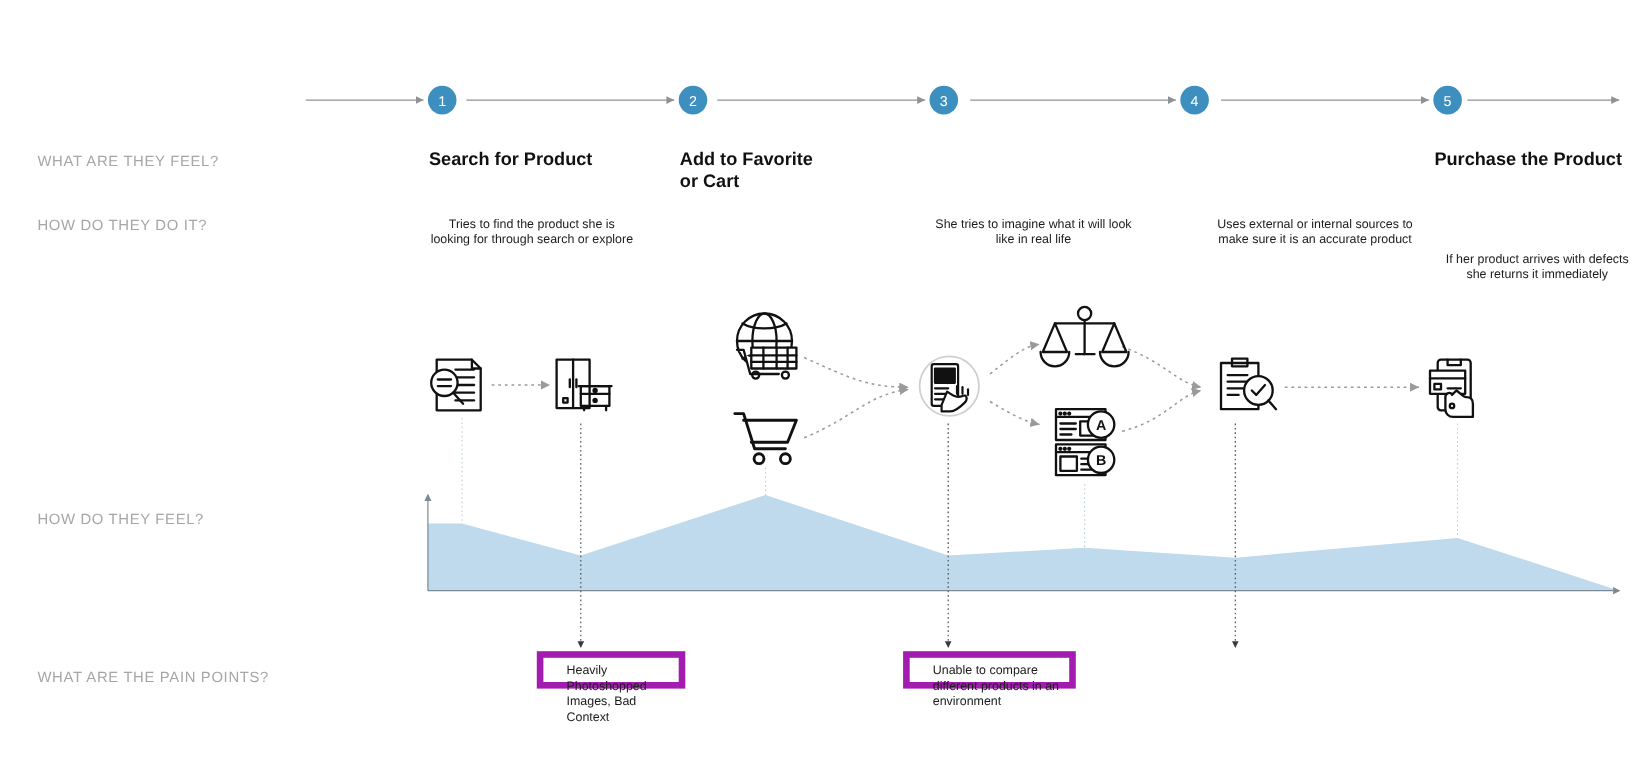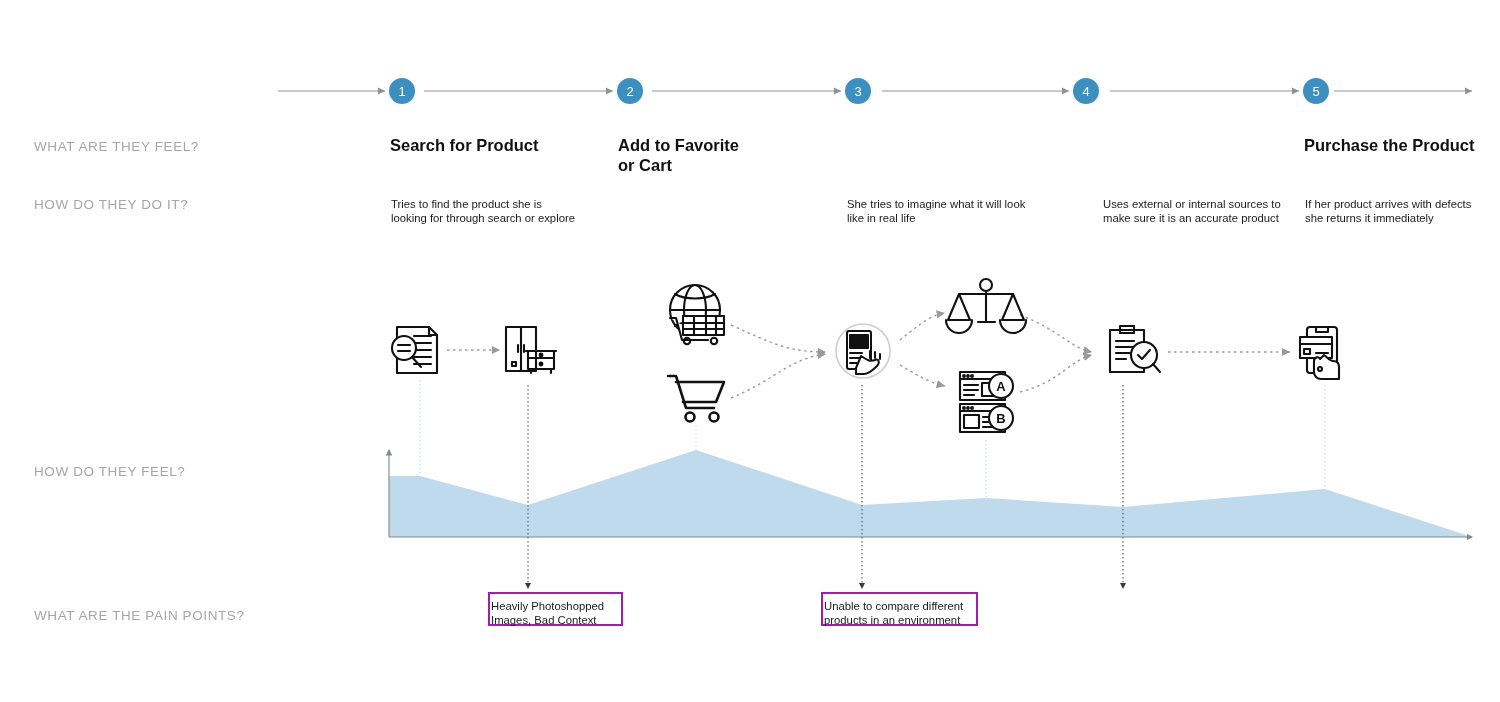--- a/index.html
+++ b/index.html
@@ -30,28 +30,28 @@
     display:flex;align-items:center;justify-content:center;
     top:78px;
   }
   
   .step-title{
     position:absolute;top:135px;font-size:16.5px;font-weight:bold;
     color:#111111;line-height:20px;width:215px;
   }
   .step-desc{
     position:absolute;top:198px;font-size:11.3px;color:#1b1b1b;
-    line-height:13.6px;width:185px;
+    line-height:13.6px;width:185px;text-align:center;
   }
 
   
   .pain-box{
-    position:absolute;border:2px solid #a21caf;background:#ffffff;
+    position:absolute;border:6px solid #a21caf;background:#ffffff;
     font-size:11.3px;color:#1b1b1b;line-height:14px;
-    padding:5px 7px 6px 1px;box-sizing:border-box;
+    padding:5px 7px 6px 21px;box-sizing:border-box;
   }
   .pain-box b{font-weight:bold;}
 
   svg.overlay{position:absolute;left:0;top:0;width:1500px;height:702px;overflow:visible;}
   .noevents{pointer-events:none;}
 </style>
 </head>
 <body>
 
 <div class="stage">
@@ -101,21 +101,21 @@
     <div>or Cart</div>
   </div>
   <div class="step-title" style="left:1304px;">
     <div>Purchase the Product</div>
     <div></div>
   </div>
 
   <div class="step-desc" style="left:391px;">Tries to find the product she is looking for through search or explore</div>
   <div class="step-desc" style="left:847px;">She tries to imagine what it will look like in real life</div>
   <div class="step-desc" style="left:1075px;margin-left:28px;">Uses external or internal sources to make sure it is an accurate product</div>
-  <div class="step-desc" style="left:1305px;">If her product arrives with defects she returns it immediately</div>
+  <div class="step-desc" style="left:1305px;margin-top:32px;">If her product arrives with defects she returns it immediately</div>
 
   <svg class="overlay" viewBox="0 0 1500 702">
 
     <g>
       <path fill="#bedaec" stroke="none" d="M389,476 L420,476 L528,505 L696,450 L862,505 L986,498 L1123,507 L1325,489 L1472,537 L1472,537 L389,537 Z"></path>
       <line x1="389" y1="537" x2="1472" y2="537" stroke="#7d8a93" stroke-width="1.1" marker-end="url(#ah-axis)"></line>
       <line x1="389" y1="537" x2="389" y2="450" stroke="#7d8a93" stroke-width="1.1" marker-end="url(#ah-axis)"></line>
     </g>
 
     <g stroke="#b9cfdc" stroke-width="1" stroke-dasharray="1.4,2.6" fill="none">

